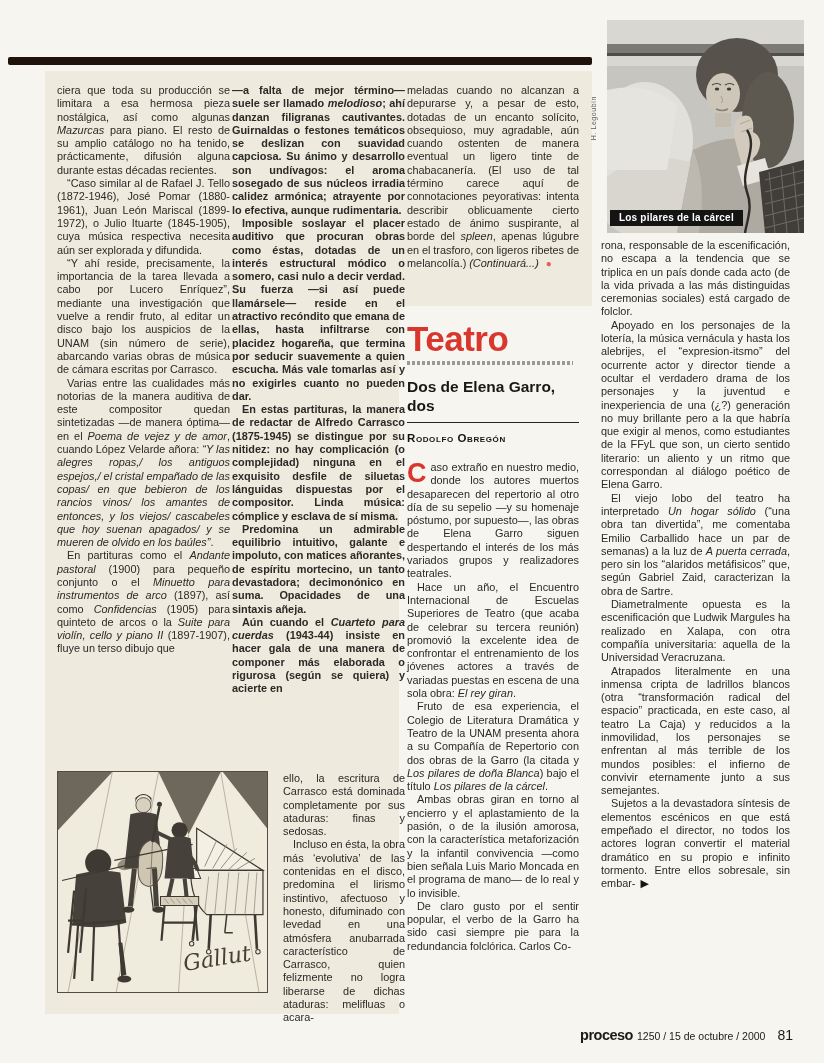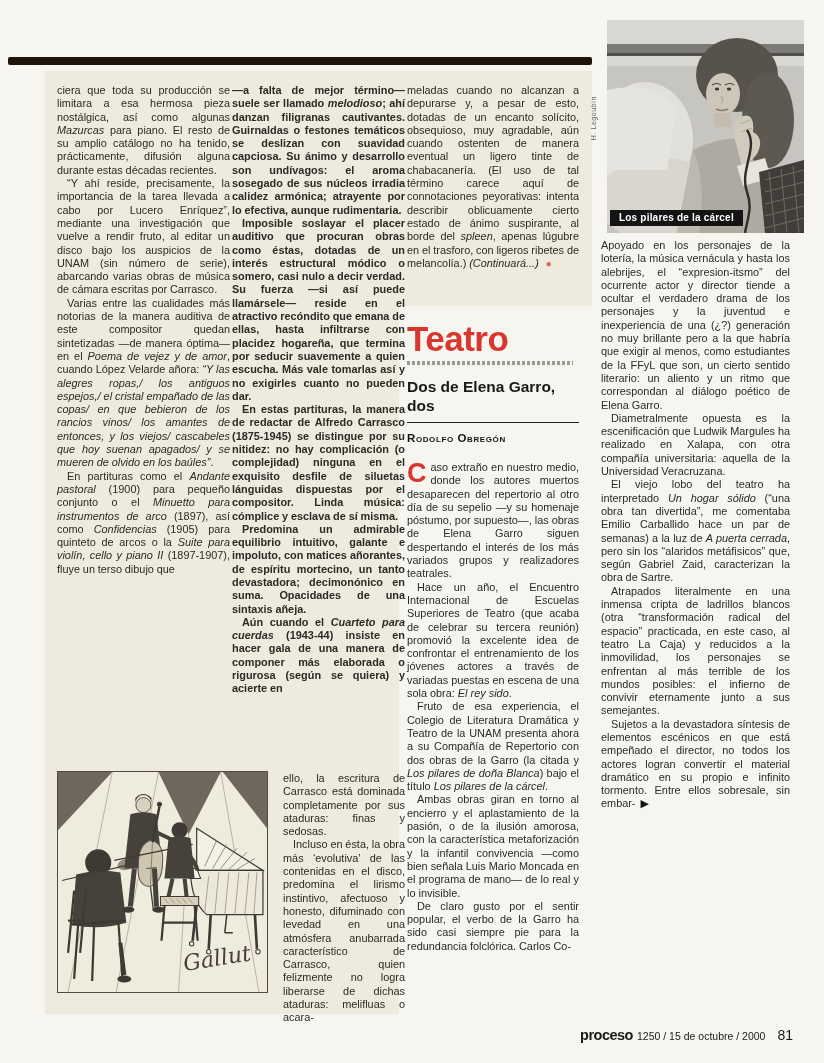--- a/index.html
+++ b/index.html
@@ -96,20 +96,21 @@
     <path d="M152,152 L197,140 L197,213 L158,213 Z" fill="#413e39"></path>
     <path d="M158,160 L197,150 M158,172 L197,162 M158,184 L197,174 M158,196 L197,186 M158,208 L197,198" stroke="#6e6b64" stroke-width="1"></path>
     <path d="M162,152 L168,213 M174,149 L180,213 M186,146 L192,213" stroke="#6e6b64" stroke-width="1"></path>
   </svg>
 </div>
 <div class="abs photo-caption">Los pilares de la cárcel</div>
 <div class="abs photo-credit">H. Legoubin</div>
 
 <div class="abs col col1">
     <p>ciera que toda su producción se limitara a esa hermosa pieza nostálgica, así como algunas <i>Mazurcas</i> para piano. El resto de su amplio catálogo no ha tenido, prácticamente, difusión alguna durante estas décadas recientes.</p>
+    <p>“Caso similar al de Rafael J. Tello (1872-1946), José Pomar (1880-1961), Juan León Mariscal (1899-1972), o Julio Ituarte (1845-1905), cuya música respectiva necesita aún ser explorada y difundida.</p>
     <p>“Y ahí reside, precisamente, la importancia de la tarea llevada a cabo por Lucero Enríquez”, mediante una investigación que vuelve a rendir fruto, al editar un disco bajo los auspicios de la UNAM (sin número de serie), abarcando varias obras de música de cámara escritas por Carrasco.</p>
     <p>Varias entre las cualidades más notorias de la manera auditiva de este compositor quedan sintetizadas —de manera óptima— en el <i>Poema de vejez y de amor</i>, cuando López Velarde añora: <i>“Y las alegres ropas,/ los antiguos espejos,/ el cristal empañado de las copas/ en que bebieron de los rancios vinos/ los amantes de entonces, y los viejos/ cascabeles que hoy suenan apagados/ y se mueren de olvido en los baúles”</i>.</p>
     <p>En partituras como el <i>Andante pastoral</i> (1900) para pequeño conjunto o el <i>Minuetto para instrumentos de arco</i> (1897), así como <i>Confidencias</i> (1905) para quinteto de arcos o la <i>Suite para violín, cello y piano II</i> (1897-1907), fluye un terso dibujo que</p>
   </div>
 <div class="abs col col2a">
     <p>—a falta de mejor término— suele ser llamado <i>melodioso</i>; ahí danzan filigranas cautivantes. Guirnaldas o festones temáticos se deslizan con suavidad capciosa. Su ánimo y desarrollo son undívagos: el aroma sosegado de sus núcleos irradia calidez armónica; atrayente por lo efectiva, aunque rudimentaria.</p>
     <p>Imposible soslayar el placer auditivo que procuran obras como éstas, dotadas de un interés estructural módico o somero, casi nulo a decir verdad. Su fuerza —si así puede llamársele— reside en el atractivo recóndito que emana de ellas, hasta infiltrarse con placidez hogareña, que termina por seducir suavemente a quien escucha. Más vale tomarlas así y no exigirles cuanto no pueden dar.</p>
     <p>En estas partituras, la manera de redactar de Alfredo Carrasco (1875-1945) se distingue por su nitidez: no hay complicación (o complejidad) ninguna en el exquisito desfile de siluetas lánguidas dispuestas por el compositor. Linda música: cómplice y esclava de sí misma.</p>
     <p>Predomina un admirable equilibrio intuitivo, galante e impoluto, con matices añorantes, de espíritu mortecino, un tanto devastadora; decimonónico en suma. Opacidades de una sintaxis añeja.</p>
     <p>Aún cuando el <i>Cuarteto para cuerdas</i> (1943-44) insiste en hacer gala de una manera de componer más elaborada o rigurosa (según se quiera) y acierte en</p>
@@ -124,32 +125,33 @@
 
 <div class="abs teatro">
   <h1 class="teatro-title">Teatro</h1>
   <div class="teatro-hatch"></div>
   <div class="teatro-headline">Dos de Elena Garro, dos</div>
   <hr class="teatro-rule">
   <div class="teatro-byline">Rodolfo Obregón</div>
   <div class="art-text">
     <p class="lead"><span class="dropcap">C</span><span>aso extraño en nuestro medio, donde los autores muertos desaparecen del repertorio al otro día de su sepelio —y su homenaje póstumo, por supuesto—, las obras de Elena Garro siguen despertando el interés de los más variados grupos y realizadores teatrales.</span></p>
     <div>
-        <p>Hace un año, el Encuentro Internacional de Escuelas Superiores de Teatro (que acaba de celebrar su tercera reunión) promovió la excelente idea de confrontar el entrenamiento de los jóvenes actores a través de variadas puestas en escena de una sola obra: <i>El rey sido</i>.</p>
+        <p>Hace un año, el Encuentro Internacional de Escuelas Superiores de Teatro (que acaba de celebrar su tercera reunión) promovió la excelente idea de confrontar el entrenamiento de los jóvenes actores a través de variadas puestas en escena de una sola obra: <i>El rey giran</i>.</p>
         <p>Fruto de esa experiencia, el Colegio de Literatura Dramática y Teatro de la UNAM presenta ahora a su Compañía de Repertorio con dos obras de la Garro (la citada y <i>Los pilares de doña Blanca</i>) bajo el título <i>Los pilares de la cárcel</i>.</p>
         <p>Ambas obras giran en torno al encierro y el aplastamiento de la pasión, o de la ilusión amorosa, con la característica metaforización y la infantil convivencia —como bien señala Luis Mario Moncada en el programa de mano— de lo real y lo invisible.</p>
         <p>De claro gusto por el sentir popular, el verbo de la Garro ha sido casi siempre pie para la redundancia folclórica. Carlos Co-</p>
       </div>
   </div>
 </div>
 
 <div class="abs col col4">
+    <p>rona, responsable de la escenificación, no escapa a la tendencia que se triplica en un país donde cada acto (de la vida privada a las más distinguidas ceremonias sociales) está cargado de folclor.</p>
     <p>Apoyado en los personajes de la lotería, la música vernácula y hasta los alebrijes, el “expresion-itsmo” del ocurrente actor y director tiende a ocultar el verdadero drama de los personajes y la juventud e inexperiencia de una (¿?) generación no muy brillante pero a la que habría que exigir al menos, como estudiantes de la FFyL que son, un cierto sentido literario: un aliento y un ritmo que correspondan al diálogo poético de Elena Garro.</p>
+    <p>El viejo lobo del teatro ha interpretado <i>Un hogar sólido</i> (“una obra tan divertida”, me comentaba Emilio Carballido hace un par de semanas) a la luz de <i>A puerta cerrada</i>, pero sin los “alaridos metáfisicos” que, según Gabriel Zaid, caracterizan la obra de Sartre.</p>
     <p>Diametralmente opuesta es la escenificación que Ludwik Margules ha realizado en Xalapa, con otra compañía universitaria: aquella de la Universidad Veracruzana.</p>
-    <p>El viejo lobo del teatro ha interpretado <i>Un hogar sólido</i> (“una obra tan divertida”, me comentaba Emilio Carballido hace un par de semanas) a la luz de <i>A puerta cerrada</i>, pero sin los “alaridos metáfisicos” que, según Gabriel Zaid, caracterizan la obra de Sartre.</p>
     <p>Atrapados literalmente en una inmensa cripta de ladrillos blancos (otra “transformación radical del espacio” practicada, en este caso, al teatro La Caja) y reducidos a la inmovilidad, los personajes se enfrentan al más terrible de los mundos posibles: el infierno de convivir eternamente junto a sus semejantes.</p>
     <p>Sujetos a la devastadora síntesis de elementos escénicos en que está empeñado el director, no todos los actores logran convertir el material dramático en su propio e infinito tormento. Entre ellos sobresale, sin embar-<span class="cont-arrow">▶</span></p>
   </div>
 
 <div class="abs illus">
   <svg viewBox="0 0 208 219" aria-hidden="true">
     <path d="M0,0 H54 L0,58 Z" fill="#6e675c"></path>
     <path d="M100,0 H162 L130,62 Z" fill="#6e675c"></path>
     <path d="M164,0 H208 V56 Z" fill="#6e675c"></path>
     <path d="M54,0 L10,219 M100,0 L58,219 M162,0 L200,219 M130,62 L120,219" stroke="#a39b8e" stroke-width="0.7"></path>

